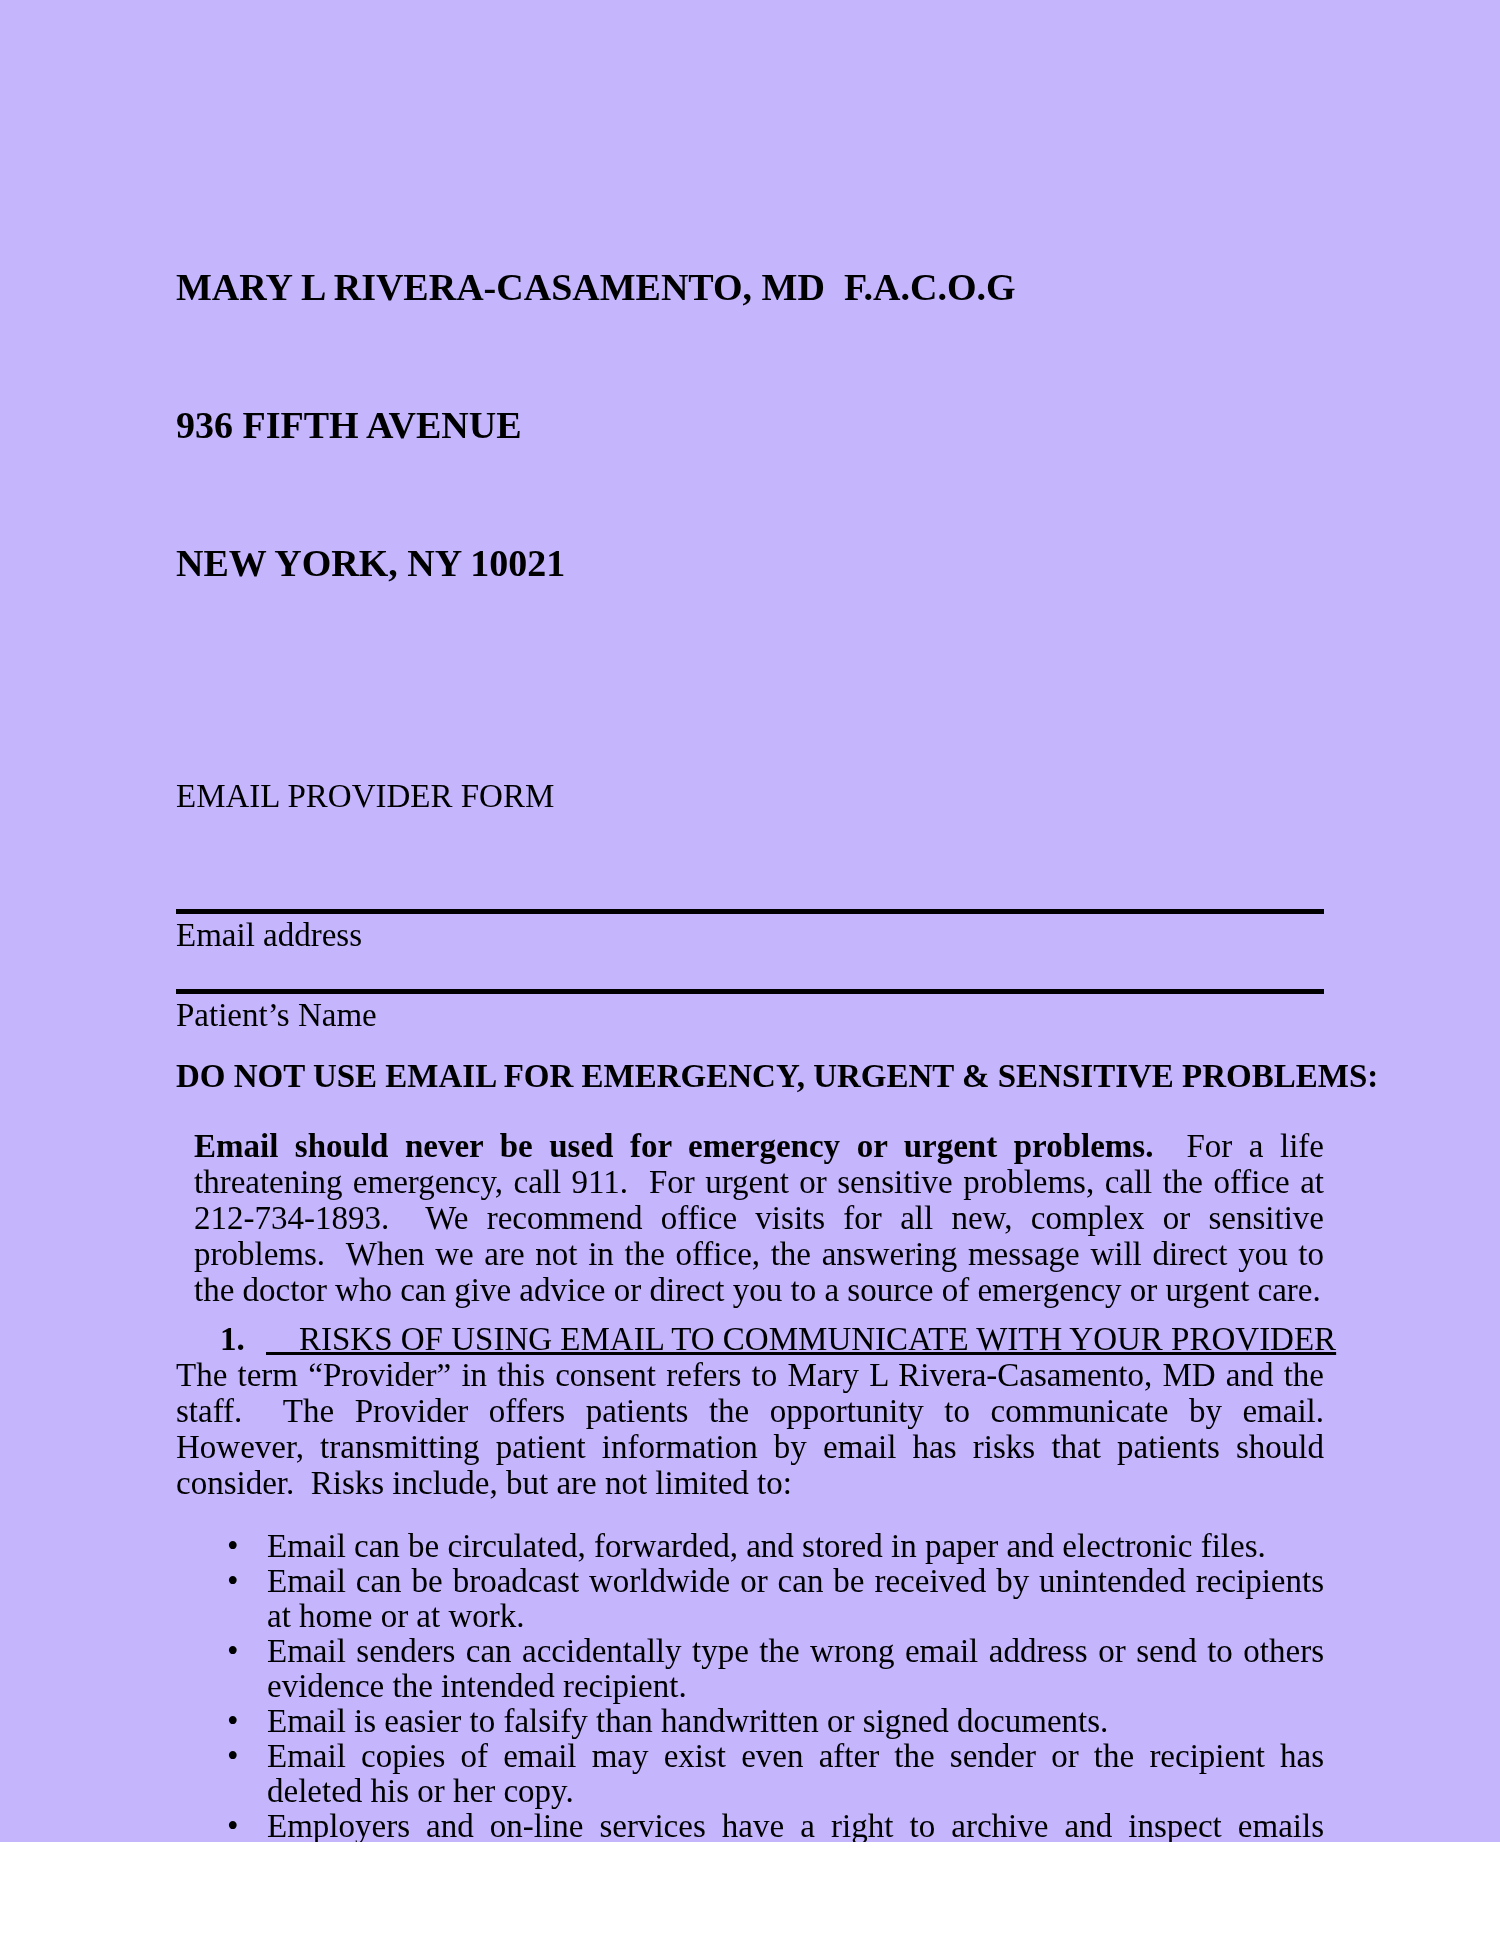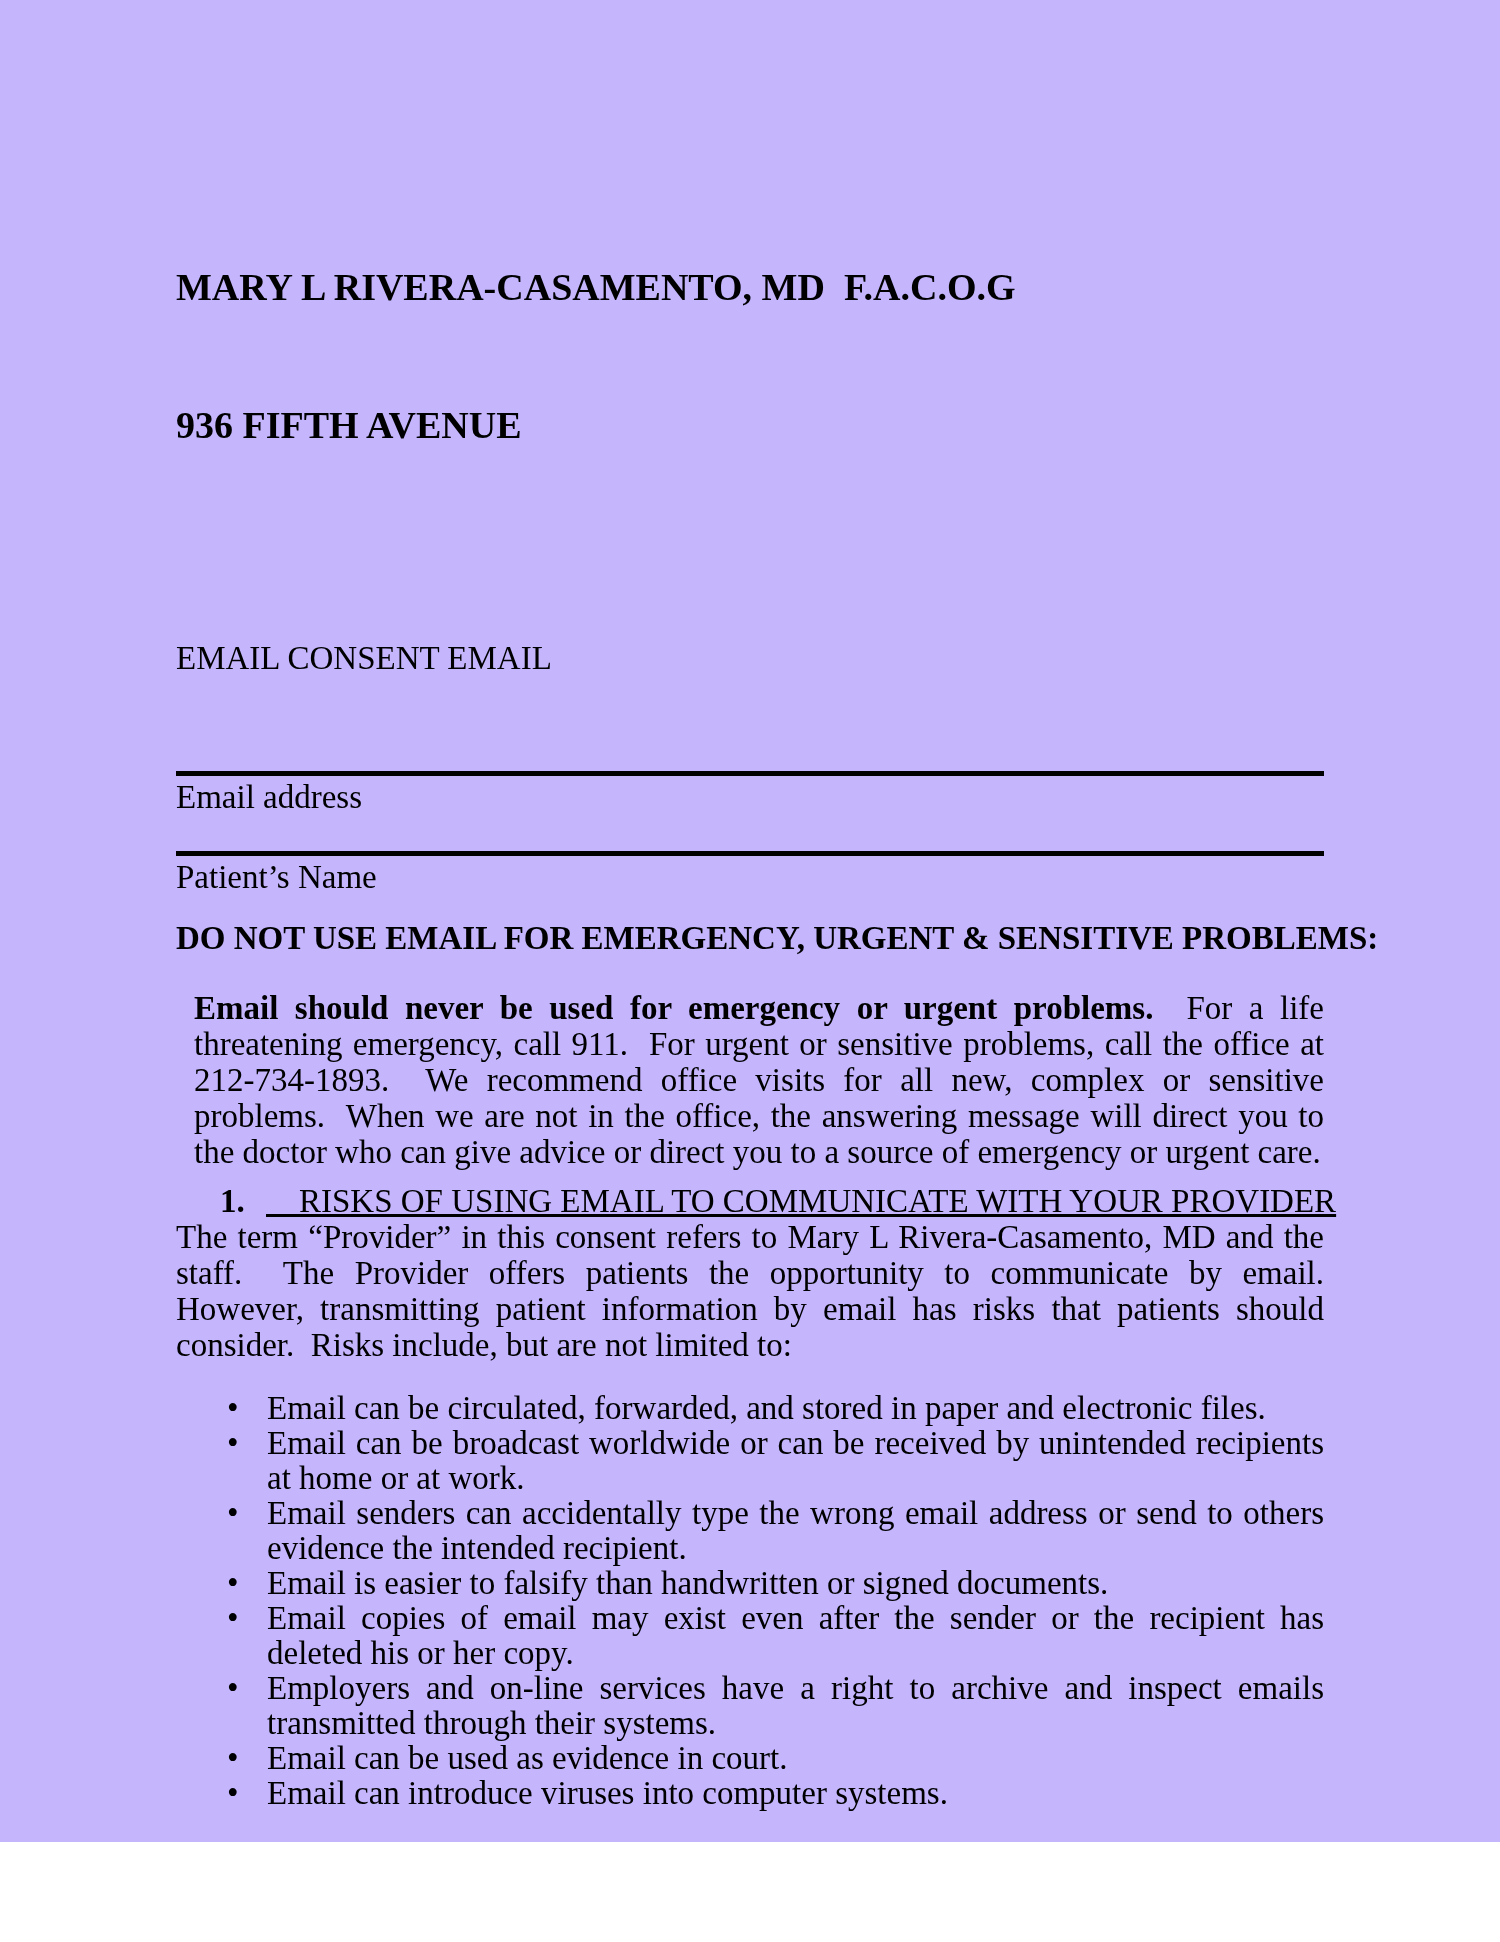--- a/index.html
+++ b/index.html
@@ -77,23 +77,24 @@
   }
 </style>
 </head>
 <body>
 
 <div class="page">
 
   <div class="doc-header">
     <div>MARY L RIVERA-CASAMENTO, MD  F.A.C.O.G</div>
     <div>936 FIFTH AVENUE</div>
+    <div>NEW YORK, NY 10021</div>
   </div>
 
-  <div class="form-title">EMAIL CONSENT EMAIL</div>
+  <div class="form-title">EMAIL PROVIDER FORM</div>
 
   <div class="field">
     <div class="write-line h95"></div>
     <div class="field-label">Email address</div>
   </div>
 
   <div class="field">
     <div class="write-line h36"></div>
     <div class="field-label">Patient’s Name</div>
   </div>

